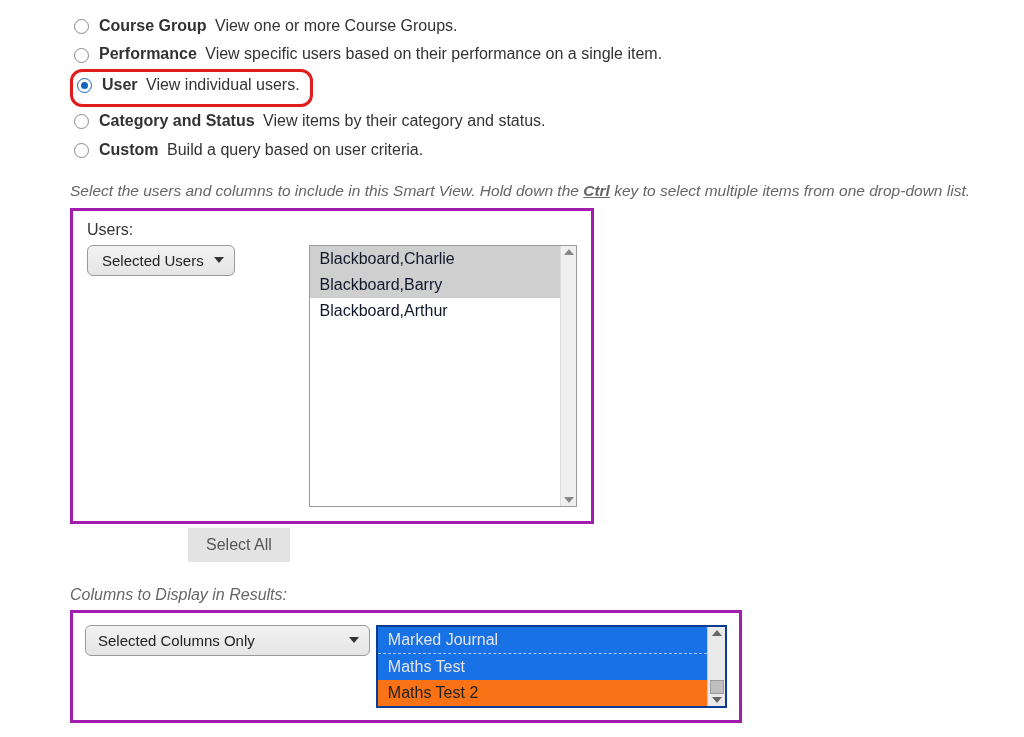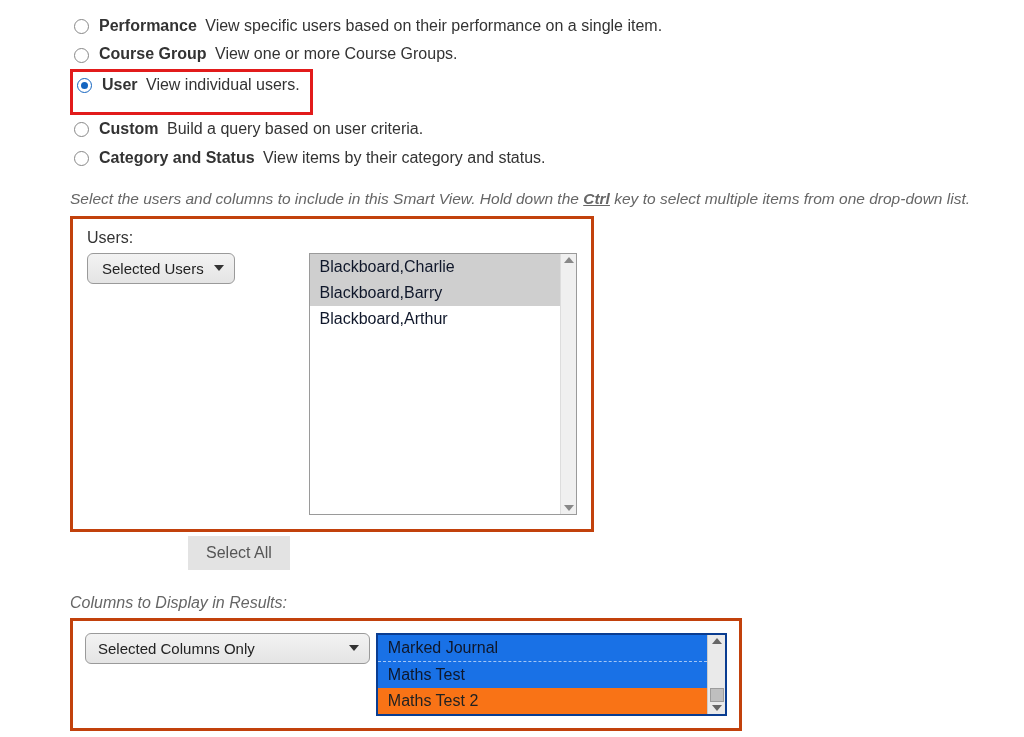--- a/index.html
+++ b/index.html
@@ -34,34 +34,34 @@
     background: #1565c0;
     display:none;
   }
   .radio-outer.checked .radio-inner { display:block; }
   .radio-labels { display:inline; }
   .radio-bold { font-weight: 700; color:#333; margin-right: 4px; }
   .radio-desc { color:#333; font-weight:400; }
   .highlight-row {
     border: 3px solid #e21b1b;
     display:inline-flex;
-    padding: 2px 10px 16px 4px;
-    border-radius:0;
+    padding: 2px 10px 8px 4px;
+    border-radius:12px;
   }
 
   .instruction {
     color:#666;
     font-style: italic;
     margin: 14px 0 8px 0;
     font-size: 15.5px;
   }
   .instruction .key { font-weight:700;text-decoration:underline; }
 
   .red-box {
-    border: 3px solid #c2410c;
+    border: 3px solid #a21caf;
     padding: 10px 14px 14px 14px;
     margin-right:0;
   }
   .red-box.users { width: 524px; }
 
   .field-label { font-size:16px; color:#333; margin-bottom:6px; }
 
   .dropdown-btn {
     background: linear-gradient(#f3f3f3,#e4e4e4);
     border: 1px solid #9a9a9a;
@@ -134,21 +134,21 @@
     display:flex;
     width: 358px;
     border:2px solid #0a3d91;
   }
   .columns-listbox .listbox-inner { flex:1; }
   .col-option {
     padding:4px 10px;
     font-size:16px;
     text-align:left;
   }
-  .col-option.blue { background:#1971e6; color:#0f172a; }
+  .col-option.blue { background:#1971e6; color:#e5e5e5; }
   .col-option.blue.first { border-bottom:1px dashed rgba(255,255,255,0.6); }
   .col-option.normal { color:#222; background:#f97316; }
 
   .columns-scroll {
     width:18px;
     background:#eaeaea;
     display:flex; flex-direction:column;
     align-items:center;
     border-left:1px solid #ccc;
   }
@@ -162,58 +162,58 @@
   .columns-scroll .arrow.down { border-top:6px solid #666; margin:3px 0;}
 </style>
 </head>
 <body>
 
 <div class="radio-list">
 
   <div class="radio-row">
     <span class="radio-outer"></span>
     <span class="radio-labels">
+      <span class="radio-bold">Course Group</span>
+      <span class="radio-desc">View one or more Course Groups.</span>
+    </span>
+  </div>
+
+  <div class="radio-row">
+    <span class="radio-outer"></span>
+    <span class="radio-labels">
       <span class="radio-bold">Performance</span>
       <span class="radio-desc">View specific users based on their performance on a single item.</span>
-    </span>
-  </div>
-
-  <div class="radio-row">
-    <span class="radio-outer"></span>
-    <span class="radio-labels">
-      <span class="radio-bold">Course Group</span>
-      <span class="radio-desc">View one or more Course Groups.</span>
     </span>
   </div>
 
   <div class="highlight-row">
     <div class="radio-row" style="padding:0;">
       <span class="radio-outer checked">
           <span class="radio-inner"></span>
         </span>
       <span class="radio-labels">
         <span class="radio-bold">User</span>
         <span class="radio-desc">View individual users.</span>
       </span>
     </div>
   </div>
 
   <div class="radio-row">
     <span class="radio-outer"></span>
     <span class="radio-labels">
+      <span class="radio-bold">Category and Status</span>
+      <span class="radio-desc">View items by their category and status.</span>
+    </span>
+  </div>
+
+  <div class="radio-row">
+    <span class="radio-outer"></span>
+    <span class="radio-labels">
       <span class="radio-bold">Custom</span>
       <span class="radio-desc">Build a query based on user criteria.</span>
-    </span>
-  </div>
-
-  <div class="radio-row">
-    <span class="radio-outer"></span>
-    <span class="radio-labels">
-      <span class="radio-bold">Category and Status</span>
-      <span class="radio-desc">View items by their category and status.</span>
     </span>
   </div>
 </div>
 
 <div class="instruction">
   <span>Select the users and columns to include in this Smart View. Hold down the </span><span class="key">Ctrl</span><span> key to select multiple items from one drop-down list.</span>
 </div>
 
 <div class="red-box users">
   <div class="field-label">Users:</div>

